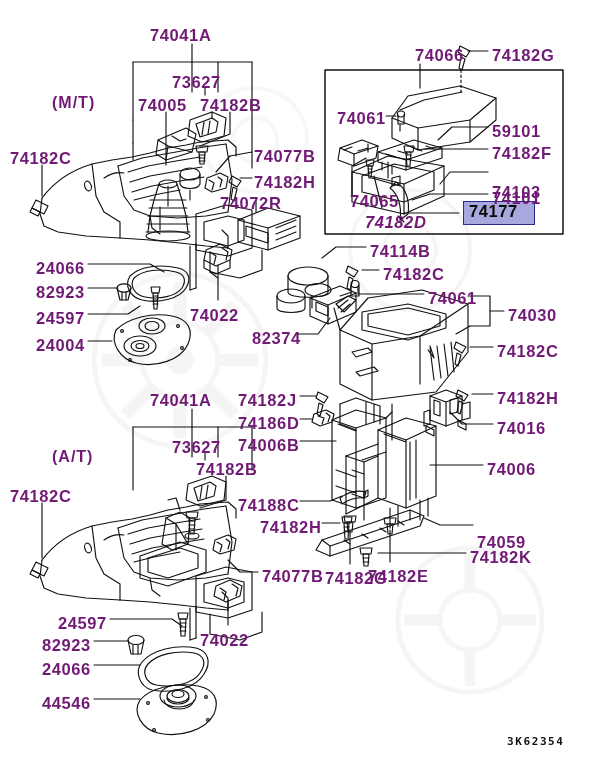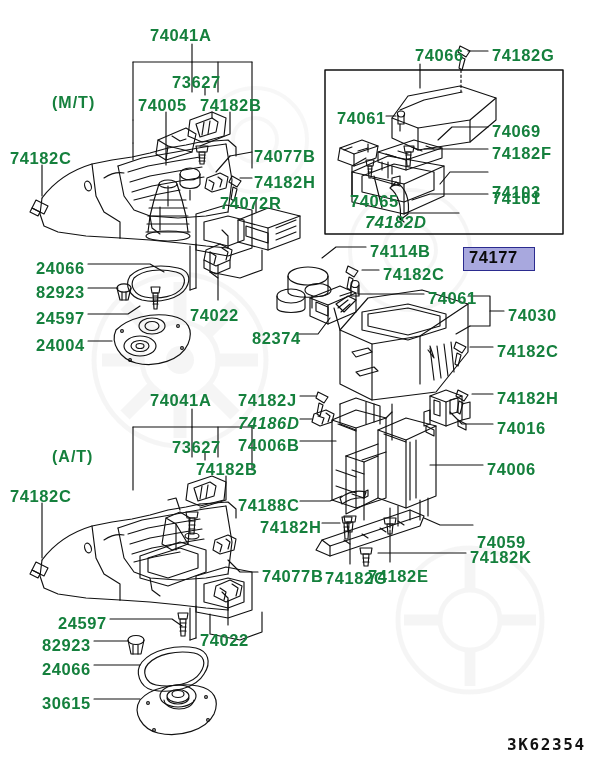--- a/index.html
+++ b/index.html
@@ -9,37 +9,36 @@
     background:#ffffff;
   }
   #stage{position:absolute;left:0;top:0;width:609px;height:768px;}
   .layer{position:absolute;left:0;top:0;width:609px;height:768px;}
   .lbl{
     position:absolute;
     font-family:"Liberation Sans","DejaVu Sans",sans-serif;
     font-size:16.5px;
     font-weight:700;
     letter-spacing:0.6px;
-    color:#15803d;
+    color:#701a75;
     white-space:nowrap;
     line-height:1;
   }
   .lbl.mt{font-size:16px;letter-spacing:1px;}
   .hl{
     position:absolute;
     background:#a8a8de;
     border:1.6px solid #2b2b8f;
     box-sizing:border-box;
-    margin-top:46px;
   }
   .hl .lbl{position:static;display:block;padding:1px 4px 2px 5px;color:#0a0a0a;}
   #diagid{
     position:absolute;left:507px;top:735px;
     font-family:"DejaVu Sans Mono","Liberation Mono",monospace;
-    font-size:16px;font-weight:700;letter-spacing:1.6px;color:#121212;
+    font-size:11px;font-weight:700;letter-spacing:1.6px;color:#121212;
   }
 </style>
 </head>
 <body>
 
 <div id="stage">
 
   <svg class="layer" viewBox="0 0 609 768">
     <g opacity="0.055" fill="none" stroke="#5a5a5a" stroke-width="5">
       <circle cx="180" cy="360" r="86"></circle>
@@ -658,47 +657,47 @@
       <div class="lbl" style="left: 190px; top: 307px;">74022</div>
       <div class="lbl" style="left: 252px; top: 330px; text-align: right;">82374</div>
       <div class="lbl" style="left: 370px; top: 243px;">74114B</div>
       <div class="lbl" style="left: 383px; top: 266px;">74182C</div>
       <div class="lbl" style="left: 428px; top: 290px;">74061</div>
       <div class="lbl" style="left: 508px; top: 307px;">74030</div>
       <div class="lbl" style="left: 497px; top: 343px;">74182C</div>
       <div class="lbl" style="left: 395px; top: 47px; margin-left: 20px;">74066</div>
       <div class="lbl" style="left: 492px; top: 47px;">74182G</div>
       <div class="lbl" style="left: 337px; top: 110px;">74061</div>
-      <div class="lbl" style="left: 492px; top: 123px;">74069</div>
+      <div class="lbl" style="left: 492px; top: 123px;">59101</div>
       <div class="lbl" style="left: 492px; top: 145px;">74182F</div>
       <div class="lbl" style="left: 492px; top: 184px;">74103</div>
       <div class="lbl" style="left: 492px; top: 190px;">74101</div>
       <div class="lbl" style="left: 338px; top: 193px; margin-left: 12px;">74065</div>
       <div class="lbl" style="left: 365px; top: 214px; font-style: italic;">74182D</div>
       <div class="lbl" style="left: 150px; top: 392px;">74041A</div>
       <div class="lbl" style="left: 172px; top: 439px;">73627</div>
       <div class="lbl" style="left: 196px; top: 461px;">74182B</div>
       <div class="lbl" style="left: 10px; top: 488px;">74182C</div>
       <div class="lbl" style="left: 238px; top: 392px;">74182J</div>
-      <div class="lbl" style="left: 238px; top: 415px; font-style: italic;">74186D</div>
+      <div class="lbl" style="left: 238px; top: 415px;">74186D</div>
       <div class="lbl" style="left: 238px; top: 437px;">74006B</div>
       <div class="lbl" style="left: 238px; top: 497px;">74188C</div>
       <div class="lbl" style="left: 260px; top: 519px;">74182H</div>
       <div class="lbl" style="left: 262px; top: 568px;">74077B</div>
       <div class="lbl" style="left: 325px; top: 570px;">74182G</div>
       <div class="lbl" style="left: 368px; top: 568px;">74182E</div>
       <div class="lbl" style="left: 497px; top: 390px;">74182H</div>
       <div class="lbl" style="left: 497px; top: 420px;">74016</div>
       <div class="lbl" style="left: 487px; top: 461px;">74006</div>
       <div class="lbl" style="left: 477px; top: 534px;">74059</div>
       <div class="lbl" style="left: 470px; top: 549px;">74182K</div>
       <div class="lbl" style="left: 58px; top: 615px;">24597</div>
       <div class="lbl" style="left: 42px; top: 637px;">82923</div>
       <div class="lbl" style="left: 42px; top: 661px;">24066</div>
-      <div class="lbl" style="left: 42px; top: 695px;">30615</div>
+      <div class="lbl" style="left: 42px; top: 695px;">44546</div>
       <div class="lbl" style="left: 200px; top: 632px;">74022</div>
     </div>
 
   <div id="txlabels">
       <div class="lbl mt" style="left: 52px; top: 95px;">(M/T)</div>
       <div class="lbl mt" style="left: 52px; top: 449px;">(A/T)</div>
     </div>
 
   <div id="diagid">3K62354</div>
 

